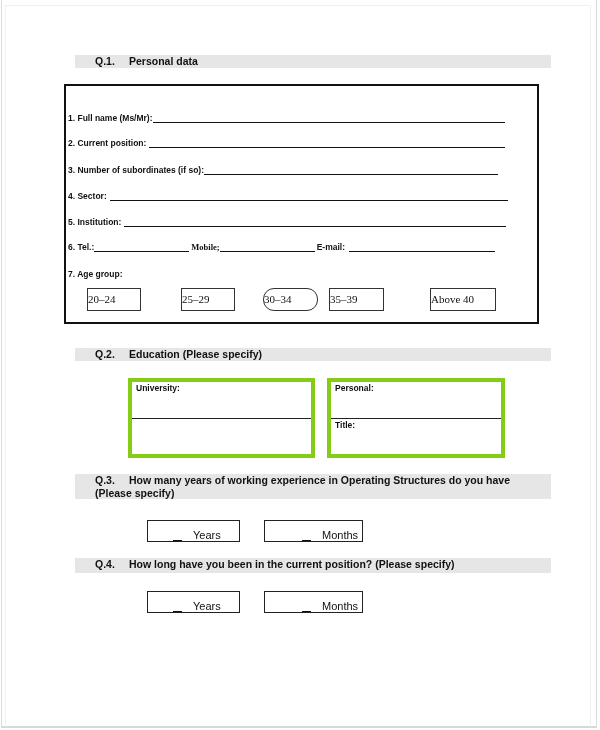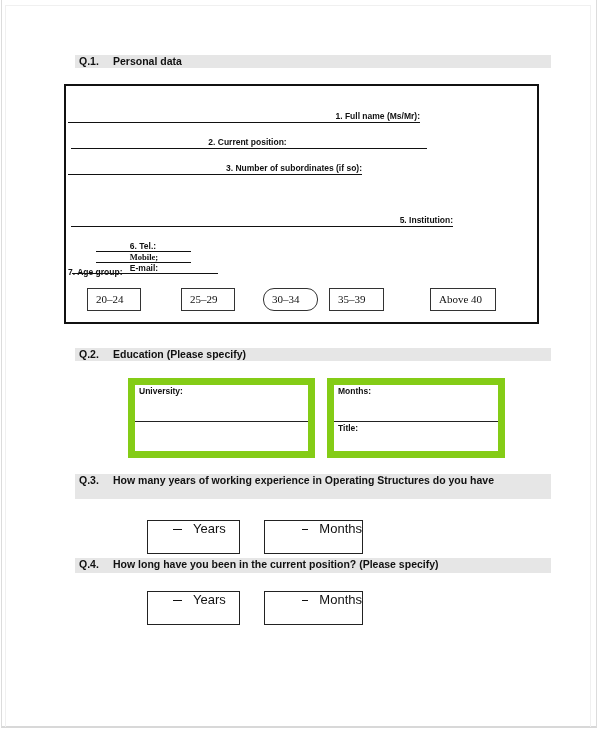--- a/index.html
+++ b/index.html
@@ -16,48 +16,48 @@
   }
   .inner-frame {
     position: absolute; left: 5px; top: 5px; width: 586px; height: 722px;
     border-left: 1px solid #f0f0f0; border-right: 1px solid #f0f0f0; border-top: 1px solid #f0f0f0;
     box-sizing: border-box;
   }
   .q-header {
     position: absolute; left: 75px; width: 476px;
     background: #e6e6e6;
     font-weight: bold; font-size: 10.5px; line-height: 13px;
-    padding-left: 4px; box-sizing: border-box;
+    padding-left: 20px; box-sizing: border-box;
   }
   .q-header .qnum { display: inline-block; width: 34px; }
   .box-q1 {
     position: absolute; left: 64px; top: 84px; width: 475px; height: 240px;
     border: 2px solid #111; box-sizing: border-box;
   }
   .field-row {
     position: absolute; left: 2px; font-weight: bold; font-size: 8.5px;
-    display: flex; align-items: flex-end; height: 12px; flex-direction: column;
+    display: flex; align-items: flex-end; height: 12px;
   }
   .line { border-bottom: 1px solid #111; height: 9px; display: inline-block; }
   .age-box {
     position: absolute; top: 288px; height: 23px; border: 1px solid #333;
     box-sizing: border-box;
     font-family: "Liberation Serif", serif; font-size: 11px;
-    padding-left: 8px; line-height: 20px; background: #fff;
+    padding-left: 0; line-height: 20px; background: #fff;
   }
   .edu-box {
-    position: absolute; border: 7px solid #84cc16; box-sizing: border-box;
+    position: absolute; border: 4px solid #84cc16; box-sizing: border-box;
   }
   .edu-cell {
     position: absolute; left: 0; right: 0; font-weight: bold; font-size: 8.5px; padding: 1px 4px;
     box-sizing: border-box;
   }
   .dur-box {
-    position: absolute; height: 34px; border: 1px solid #222; box-sizing: border-box; background: #fff;
-    font-size: 13px; display: flex; align-items: flex-start;
+    position: absolute; height: 22px; border: 1px solid #222; box-sizing: border-box; background: #fff;
+    font-size: 11px; display: flex; align-items: flex-end;
   }
   .dur-box .blank { display: inline-block; width: 9px; border-bottom: 1px solid #111; height: 0; margin-top: 8px; }
 </style>
 </head>
 <body>
 
 <div class="page-frame"></div>
 <div class="inner-frame"></div>
 
 <div class="q-header" style="top:55px; height:13px;">
@@ -69,20 +69,24 @@
     <span>1. Full name (Ms/Mr):</span>
     <span class="line" style="width:352px;"></span>
   </div>
   <div class="field-row" style="top:51px;align-items:center;">
     <span>2. Current position:</span>
     <span class="line" style="width:356px; margin-left:3px;"></span>
   </div>
   <div class="field-row" style="top:77px;">
     <span>3. Number of subordinates (if so):</span>
     <span class="line" style="width:294px;"></span>
+  </div>
+  <div class="field-row" style="top:103px;">
+    <span>4. Sector:</span>
+    <span class="line" style="width:398px; margin-left:3px;"></span>
   </div>
   <div class="field-row" style="top:129px;">
     <span>5. Institution:</span>
     <span class="line" style="width:382px; margin-left:3px;"></span>
   </div>
   <div class="field-row" style="top:155px;align-items:center;">
     <span>6. Tel.:</span>
     <span class="line" style="width:95px;"></span>
     <span style="margin-left:2px;font-family:Liberation Serif, serif;">Mobile;</span>
     <span class="line" style="width:95px;"></span>
@@ -105,29 +109,30 @@
 </div>
 
 <div class="edu-box" style="left:128px; top:378px; width:187px; height:80px;">
   <div class="edu-cell" style="top:0; height:37px; border-bottom:1px solid #222;">
     <span>University:</span>
   </div>
 </div>
 
 <div class="edu-box" style="left:327px; top:378px; width:178px; height:80px;">
   <div class="edu-cell" style="top:0; height:37px; border-bottom:1px solid #222;">
-    <span>Months:</span>
+    <span>Personal:</span>
   </div>
   <div class="edu-cell" style="top:37px;">
     <span>Title:</span>
   </div>
 </div>
 
 <div class="q-header" style="top:474px; height:25px;">
   <div><span class="qnum">Q.3.</span><span>How many years of working experience in Operating Structures do you have</span></div>
+  <div>(Please specify)</div>
 </div>
 
 <div class="dur-box" style="left:147px; top:520px; width:93px;">
   <span class="blank" style="margin-left:25px;"></span>
   <span style="margin-left:11px;">Years</span>
 </div>
 <div class="dur-box" style="left:264px; top:520px; width:99px;">
   <span class="blank" style="margin-left:37px;"></span>
   <span style="margin-left:11px;">Months</span>
 </div>

